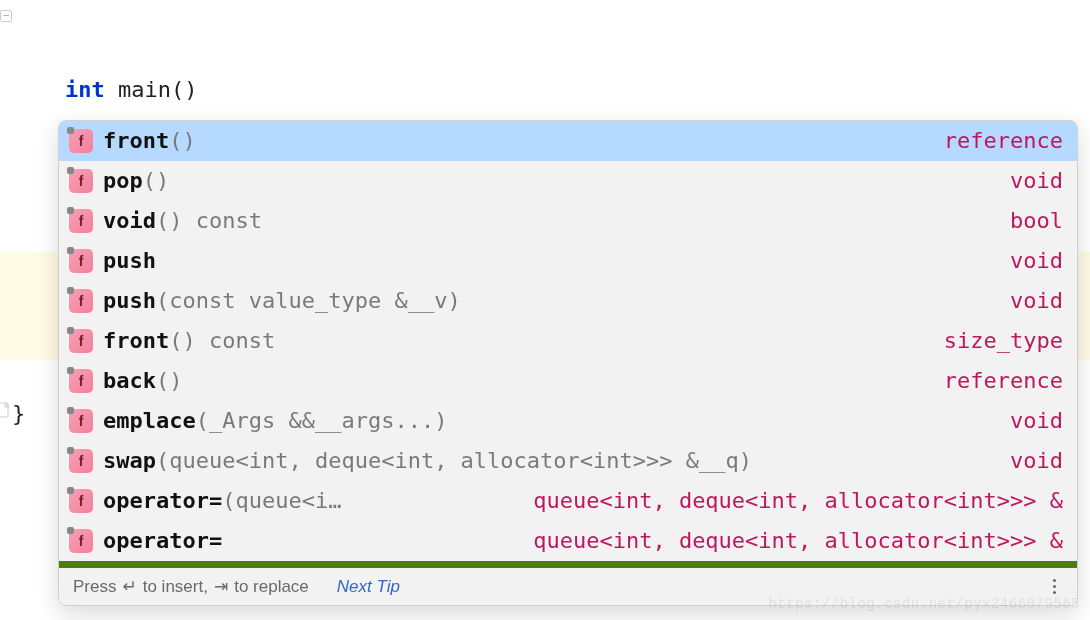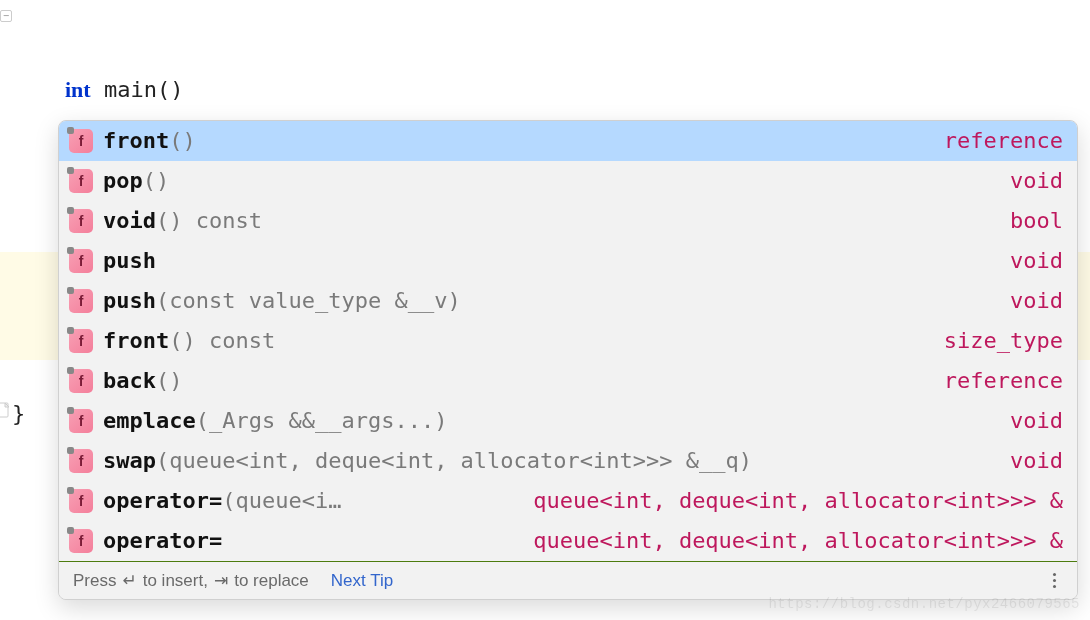--- a/index.html
+++ b/index.html
@@ -16,21 +16,21 @@
   .editor {
     padding-top: 0;
     position: relative;
   }
   .line {
     position: relative;
     padding-left: 12px;
     line-height: 36px;
     white-space: pre;
   }
-  .kw { color: #0033cc; font-weight: bold; font-family: Liberation Serif, serif; }
+  .kw { color: #0033cc; font-weight: bold; }
   .fn { color: #222; }
   .brace { color: #222; }
   .highlight-line {
     background: #fffbe6;
   }
   .caret-line {
     padding-left: 60px;
   }
   .popup {
     position: absolute;
@@ -103,29 +103,30 @@
     padding-left: 20px;
   }
   .popup-footer {
     display: flex;
     align-items: center;
     padding: 8px 14px;
     font-family: -apple-system, "Helvetica Neue", Arial, sans-serif;
     font-size: 17px;
     color: #6a6a6a;
     background: #f2f2f2;
-    border-top: 1px solid #4d7c0f;
+    border-top: 7px solid #4d7c0f;
     gap: 6px;
   }
   .popup-footer .key {
     font-family: inherit;
   }
   .next-tip {
     color: #3366cc;
-    margin-left: 16px;
+    margin-left: 22px;
+    font-style: italic;
   }
   .footer-spacer { flex: 1; }
   .more-icon {
     width: 18px;
     display: flex;
     flex-direction: column;
     align-items: center;
     gap: 3px;
   }
   .more-icon span {

